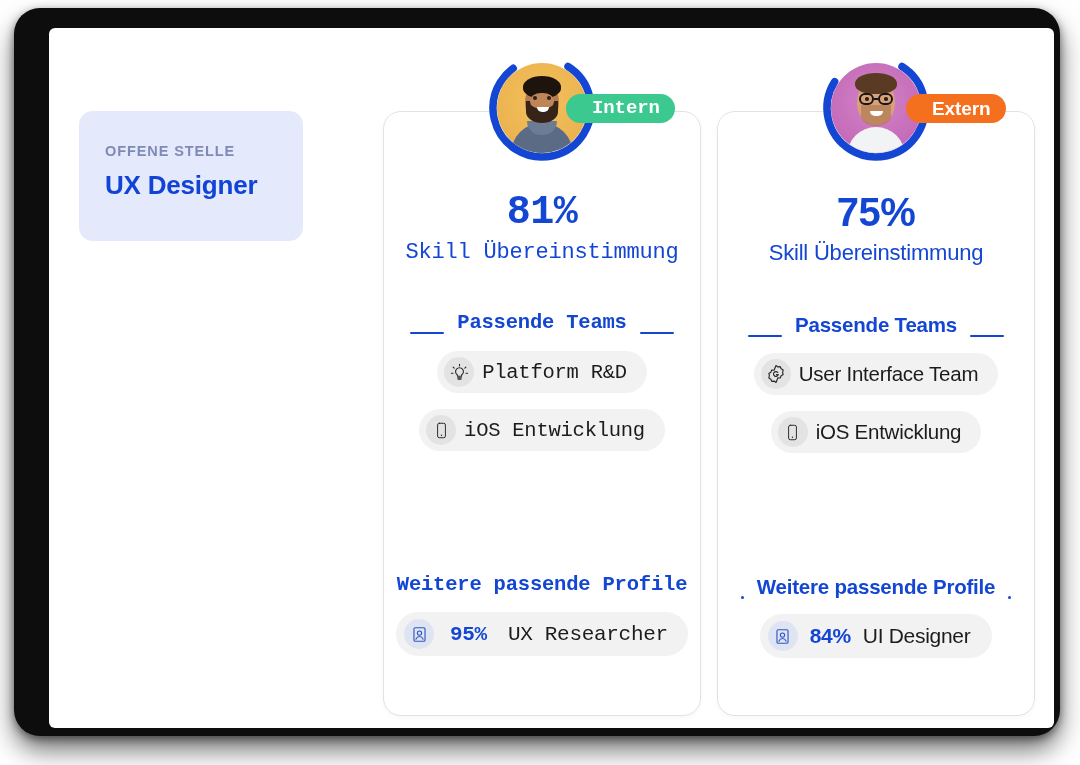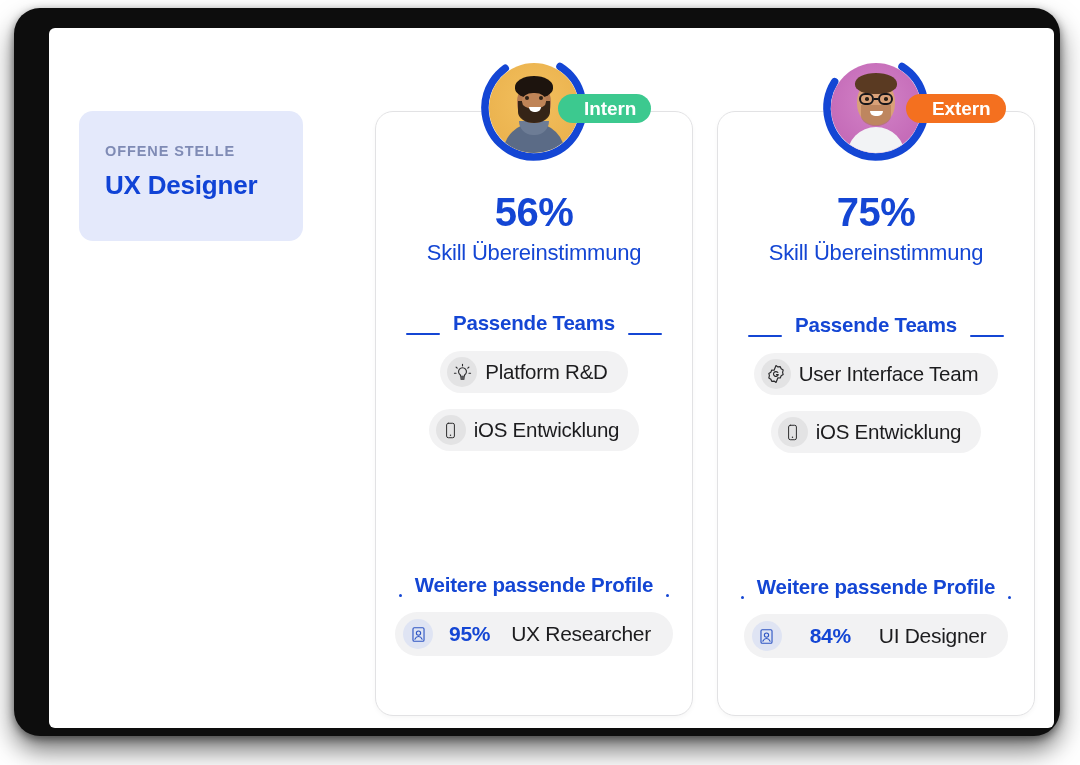--- a/index.html
+++ b/index.html
@@ -65,21 +65,21 @@
   .cand-card {
     position: absolute;
     top: 83px;
     width: 318px;
     height: 605px;
     background: #ffffff;
     border: 1px solid #e2e2e4;
     border-radius: 18px;
     box-shadow: 0 2px 5px rgba(0,0,0,0.035);
   }
-  #candidate-card-0 { left: 326px; }
+  #candidate-card-0 { left: 334px; font-family: Liberation Mono, monospace; }
   #candidate-card-1 { left: 668px; }
 
   
   .avatar-wrap {
     position: absolute;
     left: 50%;
     top: -58px;
     transform: translateX(-50%);
     width: 108px;
     height: 108px;
@@ -220,21 +220,21 @@
     white-space: nowrap;
   }
 
   
   #candidate-card-0 .profile-list { top: 500px; }
   #candidate-card-1 .profile-list { top: 502px; }
 
   .profile-pill {
     display: flex;
     align-items: center;
-    gap: 28px;
+    gap: 12px;
     height: 44px;
     margin: 0 auto 14px auto;
     padding: 0 22px 0 8px;
     background: #f2f2f3;
     border-radius: 22px;
     width: max-content;
     max-width: 292px;
   }
   .profile-icon {
     flex: none;
@@ -289,21 +289,21 @@
       <div class="head" style="left:28px;top:18px;width:34px;height:42px;background:#b57b50;"></div>
       <div class="hair" style="left:26px;top:13px;width:38px;height:22px;background:#1d140e;"></div>
       <div class="beard" style="left:29px;top:38px;width:32px;height:22px;background:#2a1c12;opacity:.92;"></div>
       <div class="head" style="left:33px;top:30px;width:24px;height:16px;background:#bf8457;border-radius:46%;"></div>
       <div class="eye" style="left:36px;top:33px;width:4px;height:4px;"></div>
       <div class="eye" style="left:50px;top:33px;width:4px;height:4px;"></div>
       <div class="mouth" style="left:40px;top:44px;width:12px;height:5px;background:#fff;"></div>
         </div>
       </div>
 
-      <div class="match-pct">56%</div>
+      <div class="match-pct">81%</div>
       <div class="match-label">Skill Übereinstimmung</div>
 
       <div class="section-head teams-head">
         <span class="rule"></span>
         <span class="title">Passende Teams</span>
         <span class="rule"></span>
       </div>
 
       <div class="pill-list team-list">
     <div class="pill">

